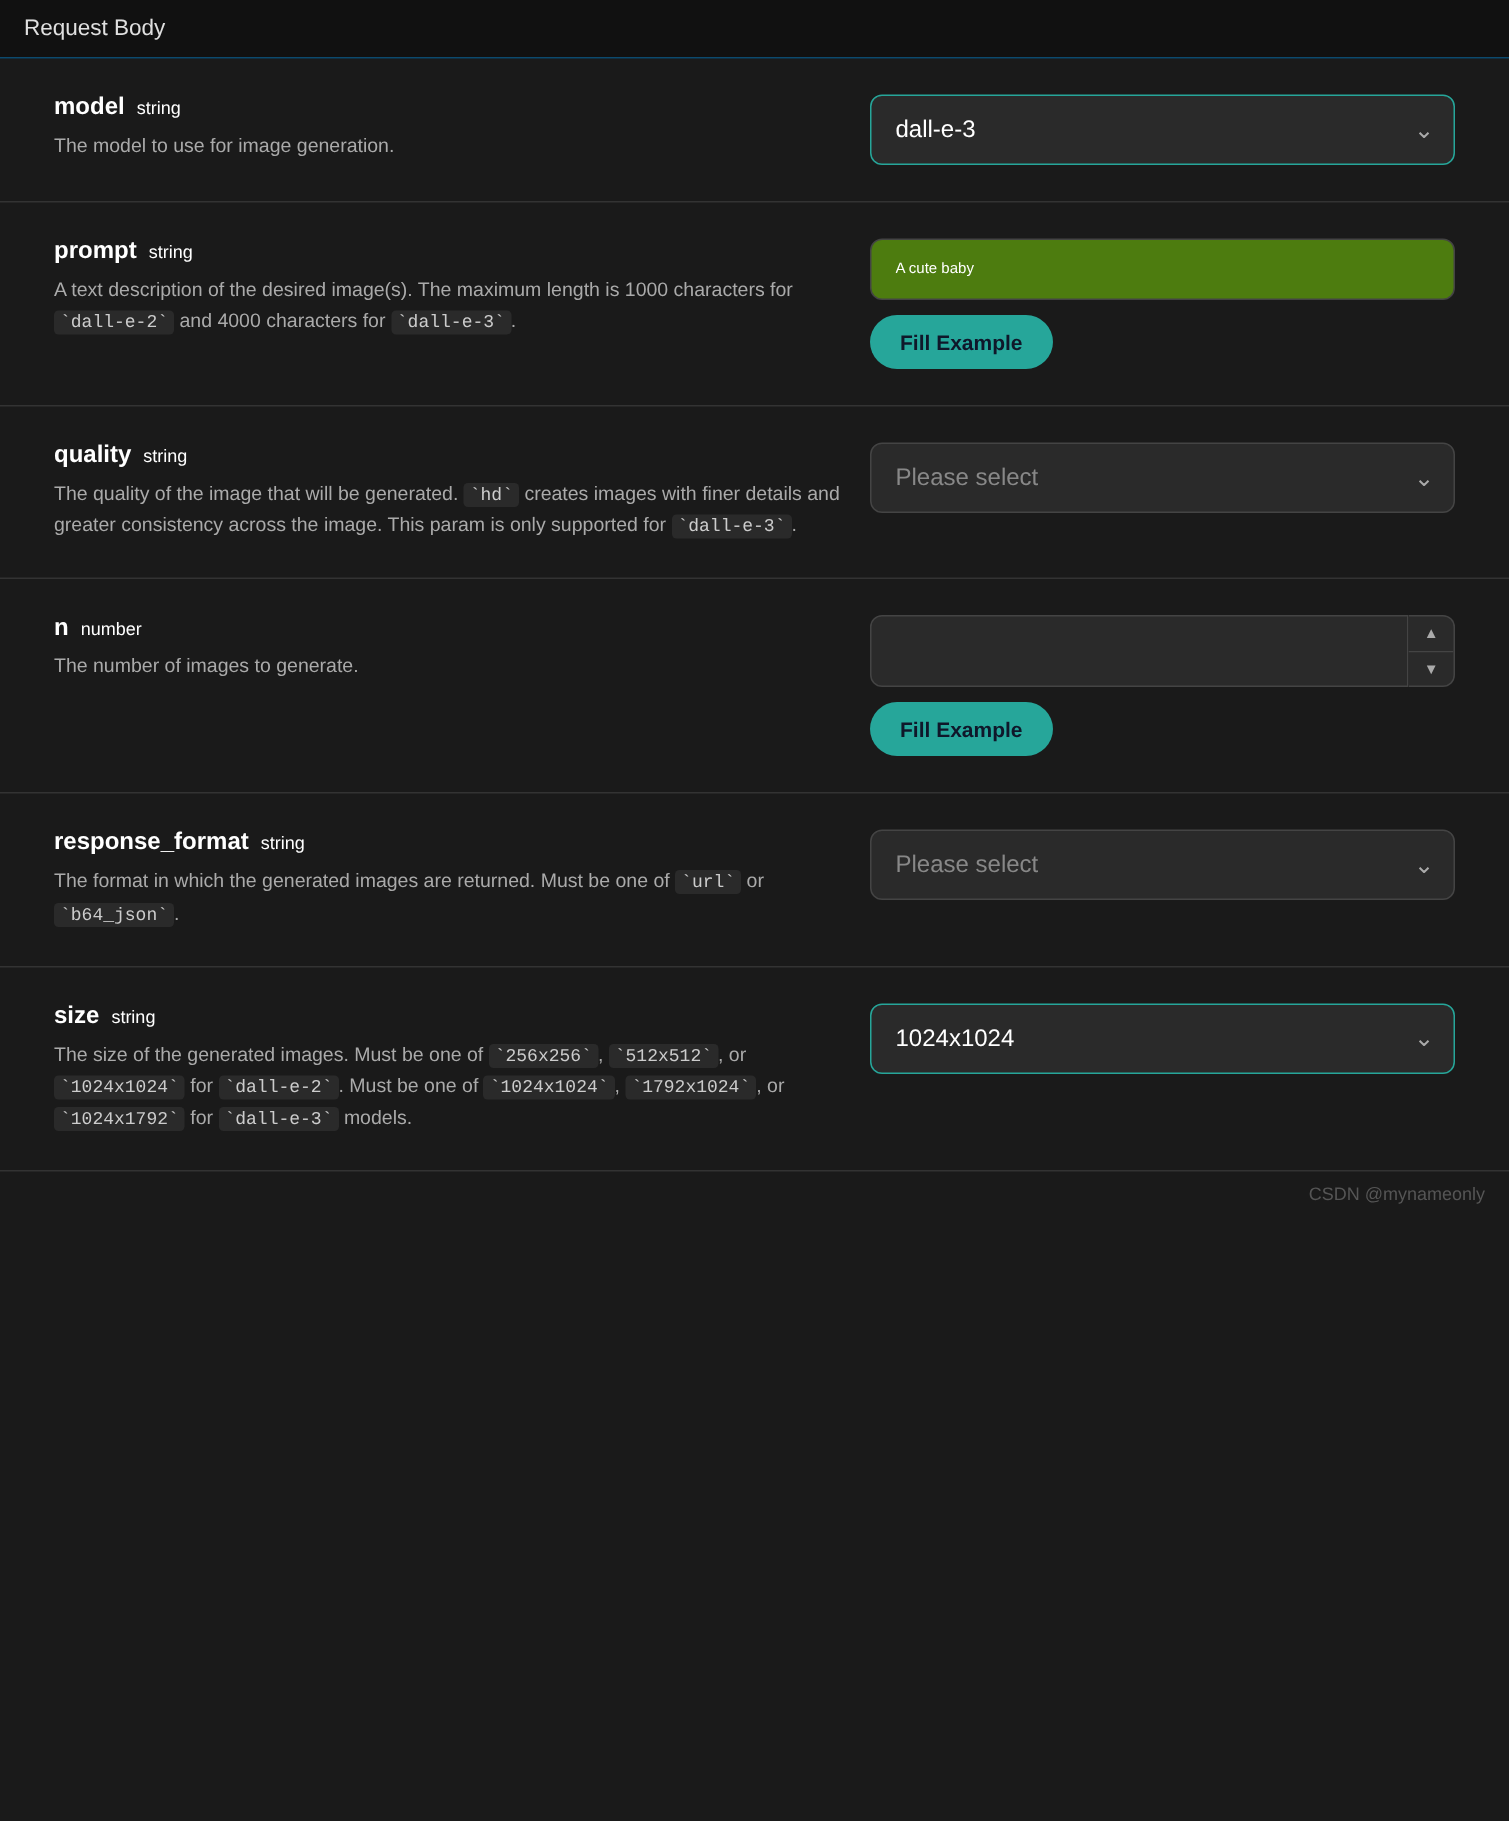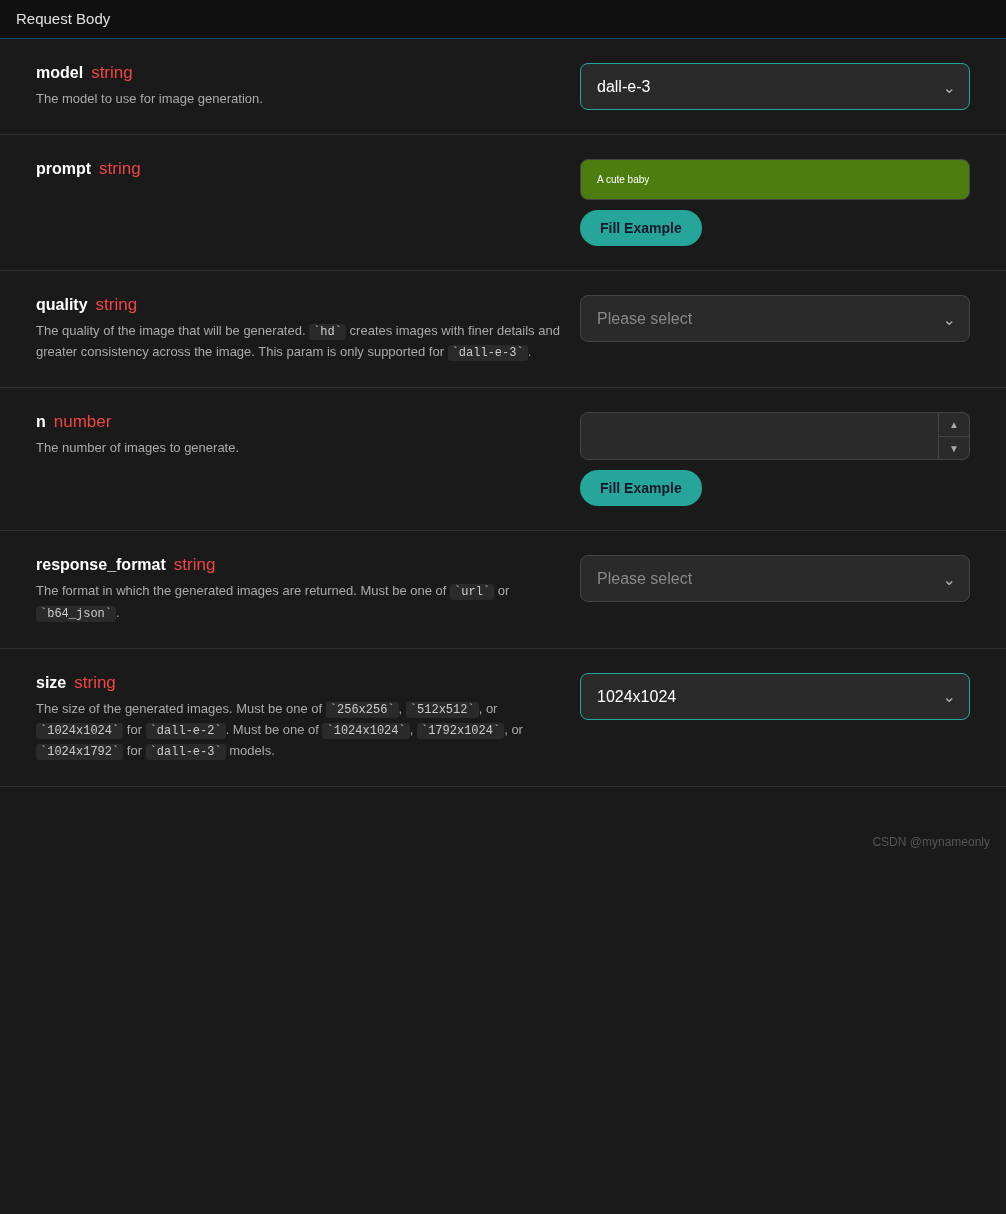--- a/index.html
+++ b/index.html
@@ -65,22 +65,22 @@
       margin-bottom: 6px;
     }
 
     .field-name-bold {
       font-weight: 700;
       font-size: 16px;
       color: #ffffff;
     }
 
     .field-type {
-      font-size: 17px;
-      color: #ef4444;
+      font-size: 12px;
+      color: #ffffff;
       font-weight: 400;
     }
 
     .field-description {
       font-size: 13px;
       color: #aaaaaa;
       line-height: 1.6;
     }
 
     .field-description code,
@@ -203,21 +203,20 @@
       font-weight: 600;
       cursor: pointer;
       align-self: flex-start;
     }
 
     .watermark {
       text-align: right;
       padding: 8px 16px;
       color: #555;
       font-size: 12px;
-      margin-top: 40px;
     }
   </style>
 </head>
 <body>
 
 <div class="page-container">
   <div class="header-bar">
     <span class="header-title">Request Body</span>
   </div>
 
@@ -241,20 +240,23 @@
         </div>
       </div>
     </div>
 
     <div class="field-row">
       <div class="field-left">
         <div class="field-name-row">
           <span class="field-name-bold">prompt</span>
           <span class="field-type">string</span>
         </div>
+        <p class="field-description">
+          A text description of the desired image(s). The maximum length is 1000 characters for <span class="code-inline">`dall-e-2`</span> and 4000 characters for <span class="code-inline">`dall-e-3`</span>.
+        </p>
       </div>
       <div class="field-right">
         <div class="text-input-wrapper">
           <input type="text" class="text-input" value="A cute baby" style="">
         </div>
         <button class="fill-example-btn">Fill Example</button>
       </div>
     </div>
 
     <div class="field-row">

